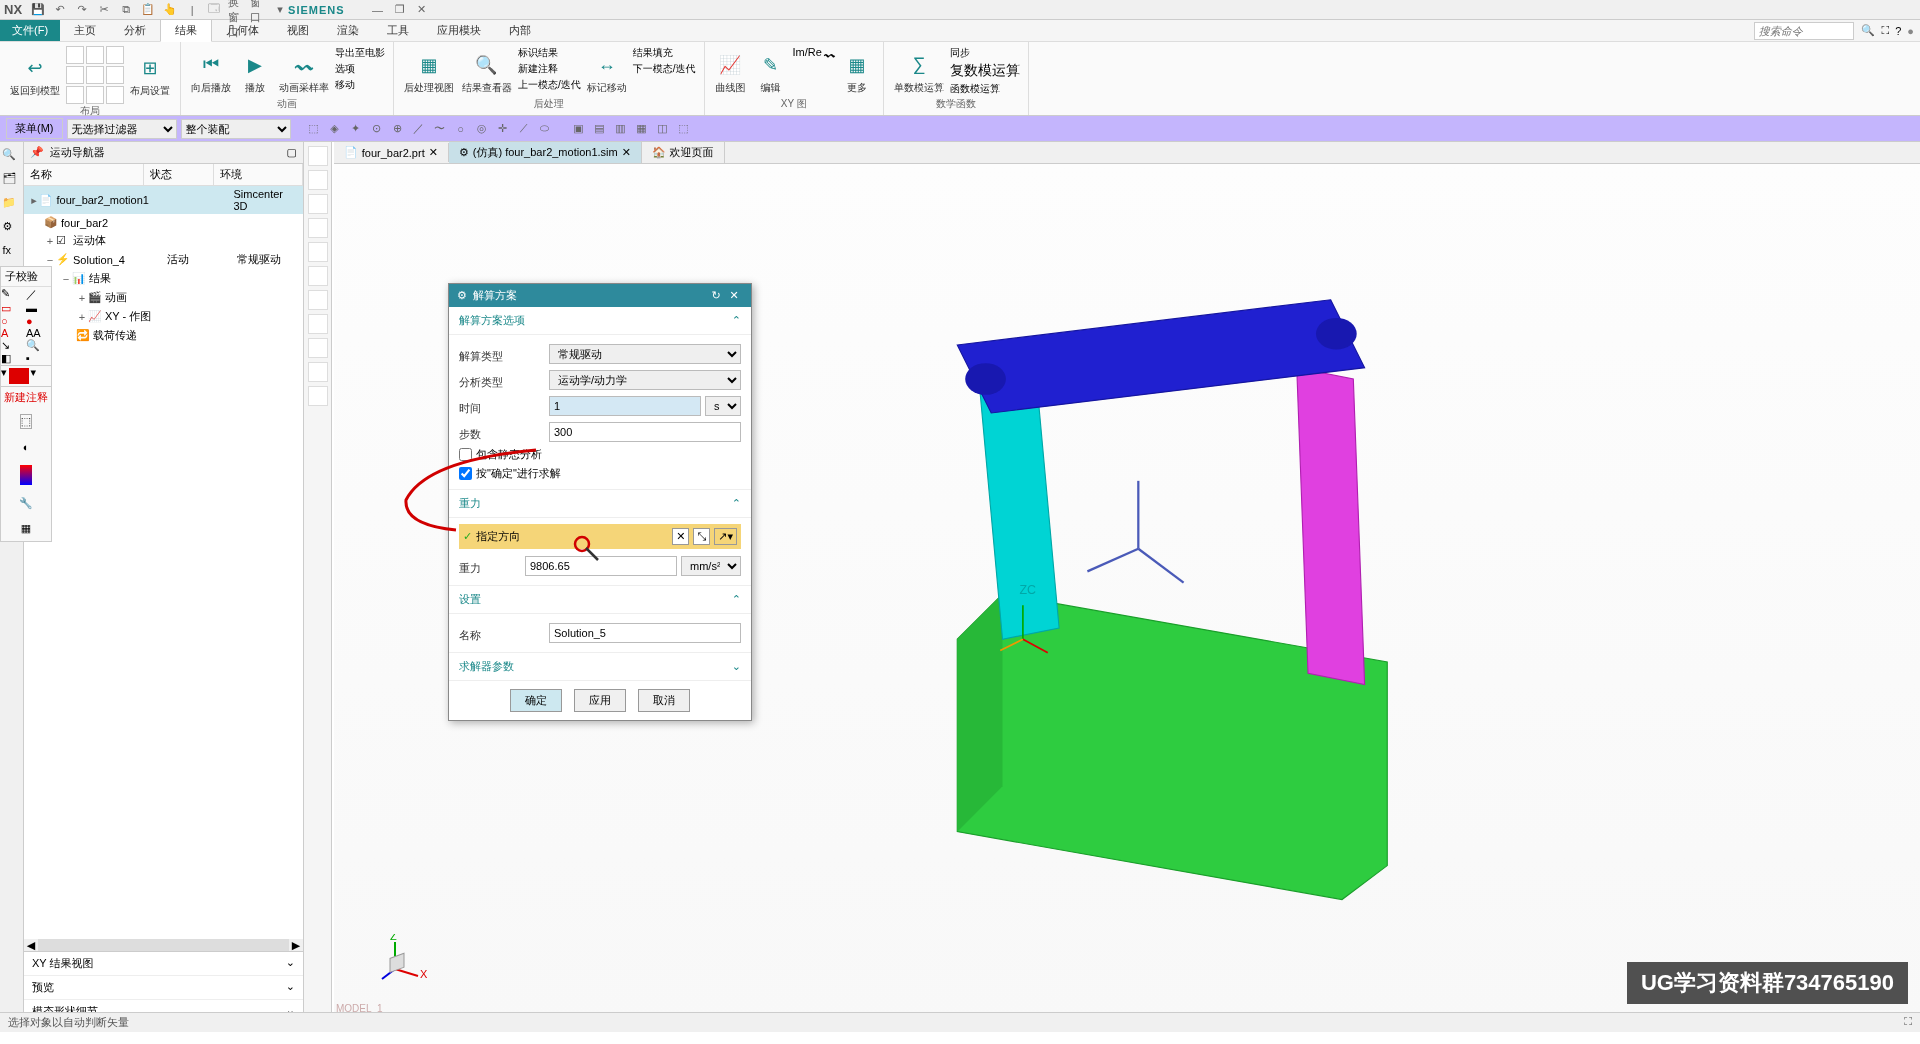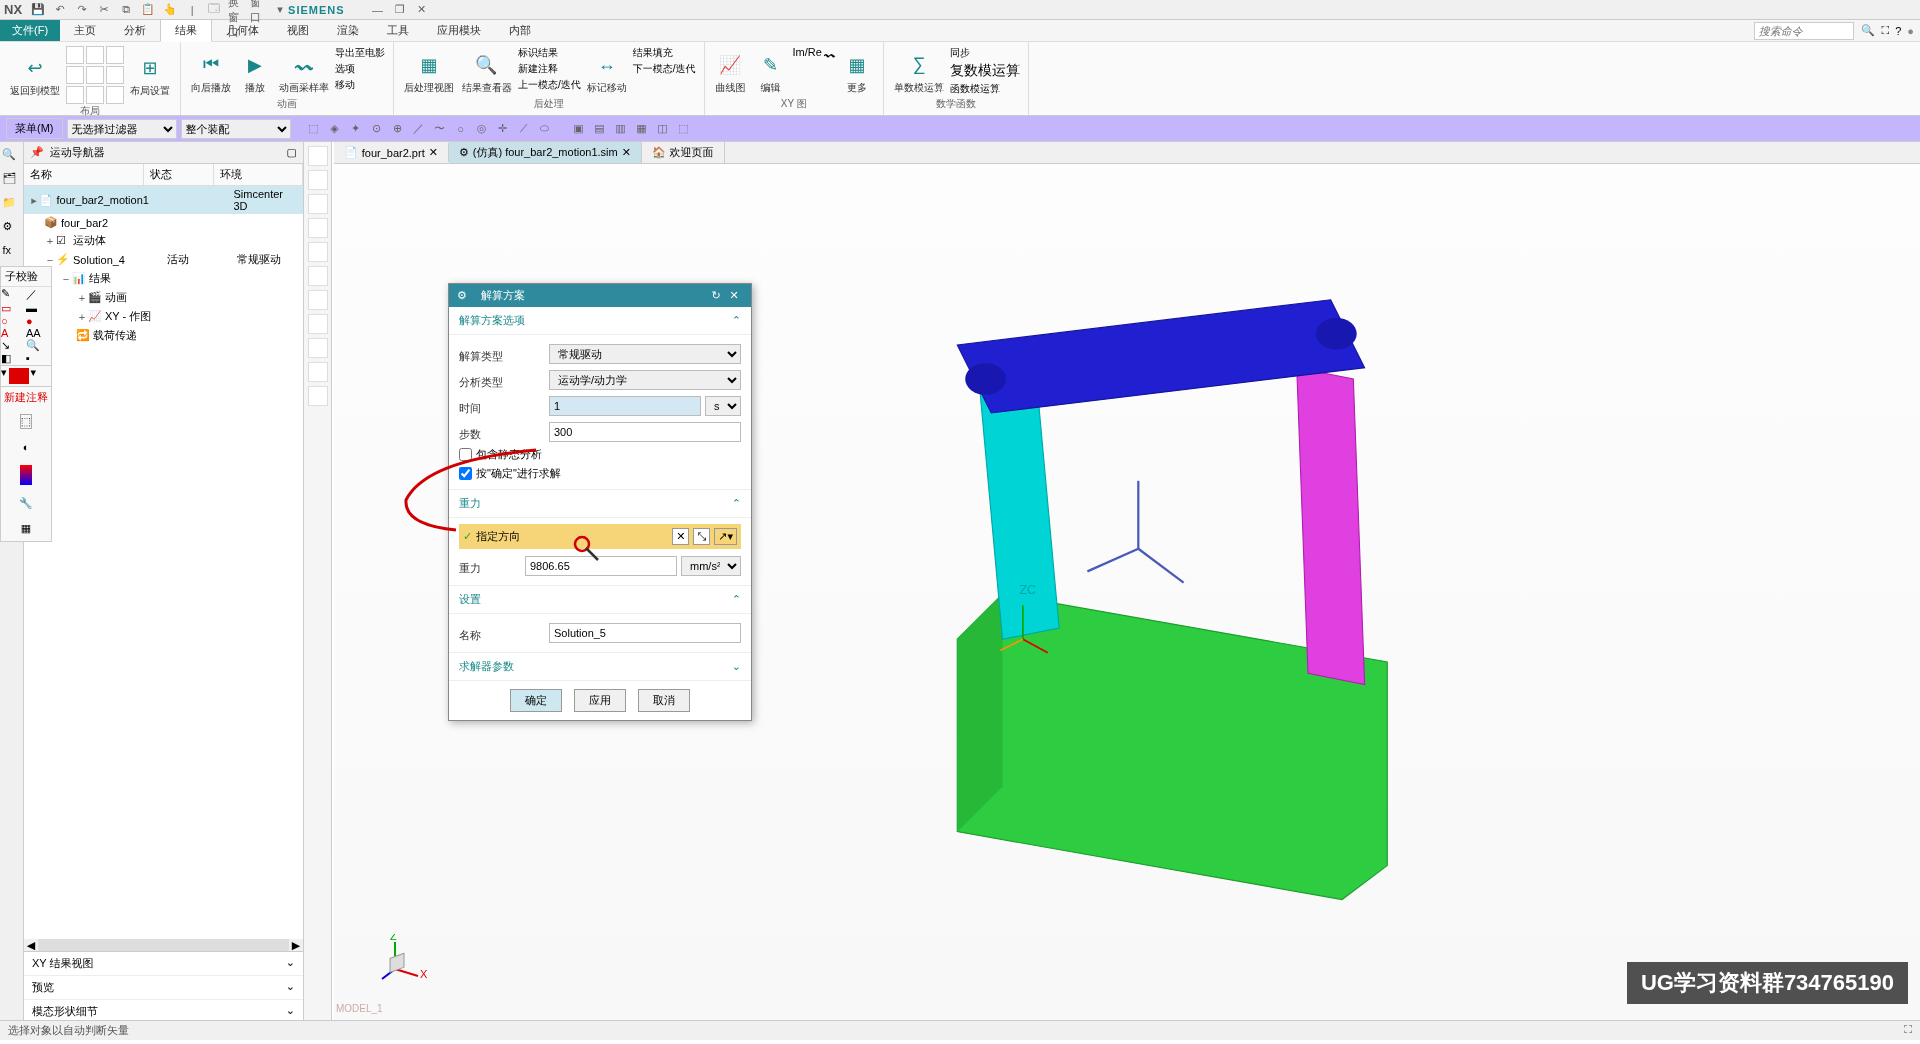--- a/index.html
+++ b/index.html
@@ -74,21 +74,21 @@
 .dlg-highlight { background: #f5d578; padding: 4px; display: flex; align-items: center; gap: 4px; }
 .dlg-buttons { padding: 8px; display: flex; justify-content: center; gap: 12px; }
 .dlg-buttons button { padding: 3px 14px; border: 1px solid #999; background: #f0f0f0; cursor: pointer; }
 .dlg-buttons button.primary { background: #cde8f0; }
 
 .annotation { position: absolute; pointer-events: none; }
 .red-curve { left: 396px; top: 440px; }
 .cursor-mark { left: 572px; top: 534px; }
 
 .watermark { position: absolute; right: 12px; bottom: 40px; background: rgba(50,50,50,.85); color: #fff; padding: 6px 14px; font-size: 22px; font-weight: bold; }
-.statusbar { position: absolute; bottom: 4px; left: 0; right: 0; height: 20px; background: #f0f0f0; border-top: 1px solid #ccc; padding: 2px 8px; color: #555; display:flex; justify-content:space-between; }
+.statusbar { position: absolute; bottom: 12px; left: 0; right: 0; height: 20px; background: #f0f0f0; border-top: 1px solid #ccc; padding: 2px 8px; color: #555; display:flex; justify-content:space-between; }
 
 .triad { position: absolute; left: 380px; bottom: 60px; }
 .model-label { position: absolute; left: 336px; bottom: 30px; color: #caa; font-size: 10px; }
 </style>
 </head>
 <body>
 
 <div class="titlebar">
   <span class="nx">NX</span>
   <div class="qat">
@@ -448,21 +448,21 @@
     <div class="pcell">◐</div>
     <div class="pcell" style="background:linear-gradient(red,blue);width:12px;height:20px;"></div>
     <div class="pcell">🔧</div>
     <div class="pcell">▦</div>
   </div>
 </div>
 
 <div class="dialog">
   <div class="dlg-title">
     <span>⚙</span>
-    <span class="ttl" style="margin-left:14px;">解算方案</span>
+    <span class="ttl" style="margin-left:6px;">解算方案</span>
     <span class="dbtn">↻</span>
     <span class="dbtn">✕</span>
   </div>
   <div class="dlg-section hdr">
     <span>解算方案选项</span>
       <span>⌃</span>
   </div>
   <div class="dlg-section">
     <div class="dlg-row">
         <label>解算类型</label>

